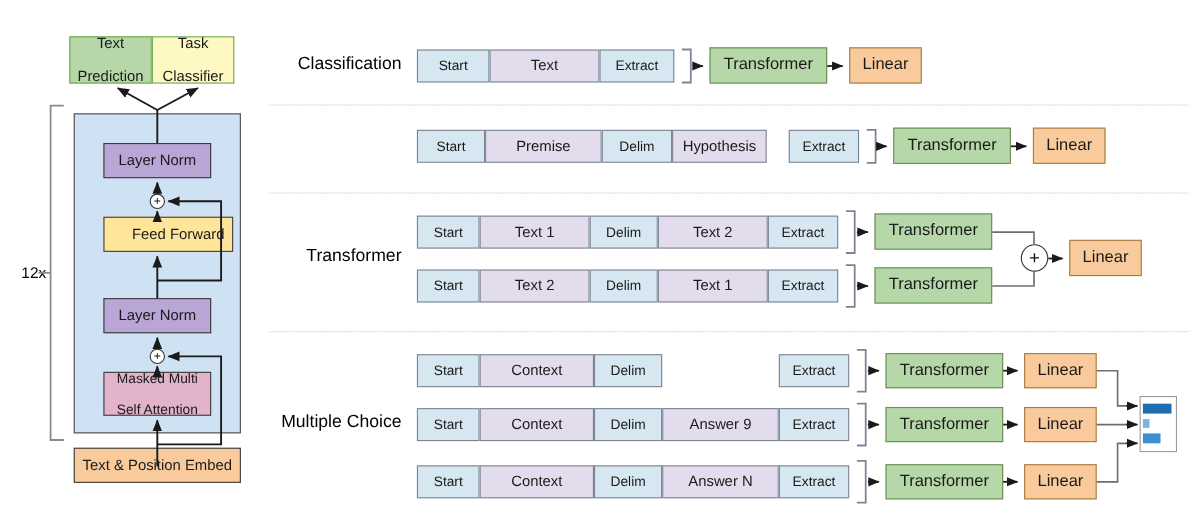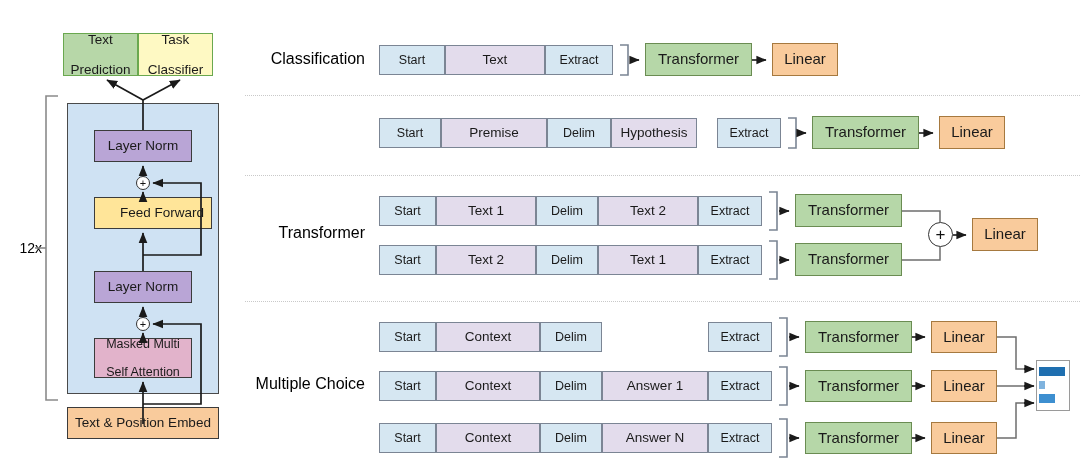--- a/index.html
+++ b/index.html
@@ -209,21 +209,21 @@
   <div class="box c-tok-blue" style="left:379px;top:371px;width:57px;height:30px;font-size:12.5px;">
     <span>Start</span>
     </div>
   <div class="box c-tok-lav" style="left:436px;top:371px;width:104px;height:30px;font-size:13.5px;">
     <span>Context</span>
     </div>
   <div class="box c-tok-blue" style="left:540px;top:371px;width:62px;height:30px;font-size:12.5px;">
     <span>Delim</span>
     </div>
   <div class="box c-tok-lav" style="left:602px;top:371px;width:106px;height:30px;font-size:13.5px;">
-    <span>Answer 1</span>
+    <span>Answer 9</span>
     </div>
   <div class="box c-tok-blue" style="left:708px;top:371px;width:64px;height:30px;font-size:12.5px;">
     <span>Extract</span>
     </div>
   <div class="box c-tf" style="left:805px;top:370px;width:107px;height:32px;font-size:15px;">
     <span>Transformer</span>
     </div>
   <div class="box c-lin" style="left:931px;top:370px;width:66px;height:32px;font-size:15px;">
     <span>Linear</span>
     </div>

